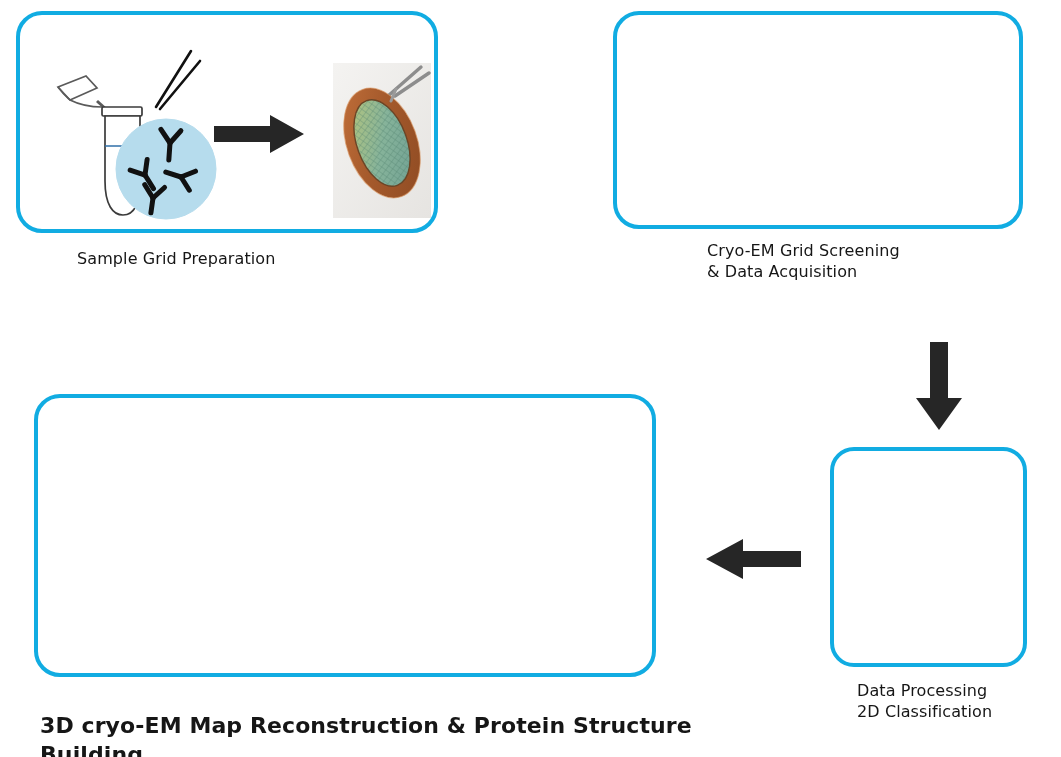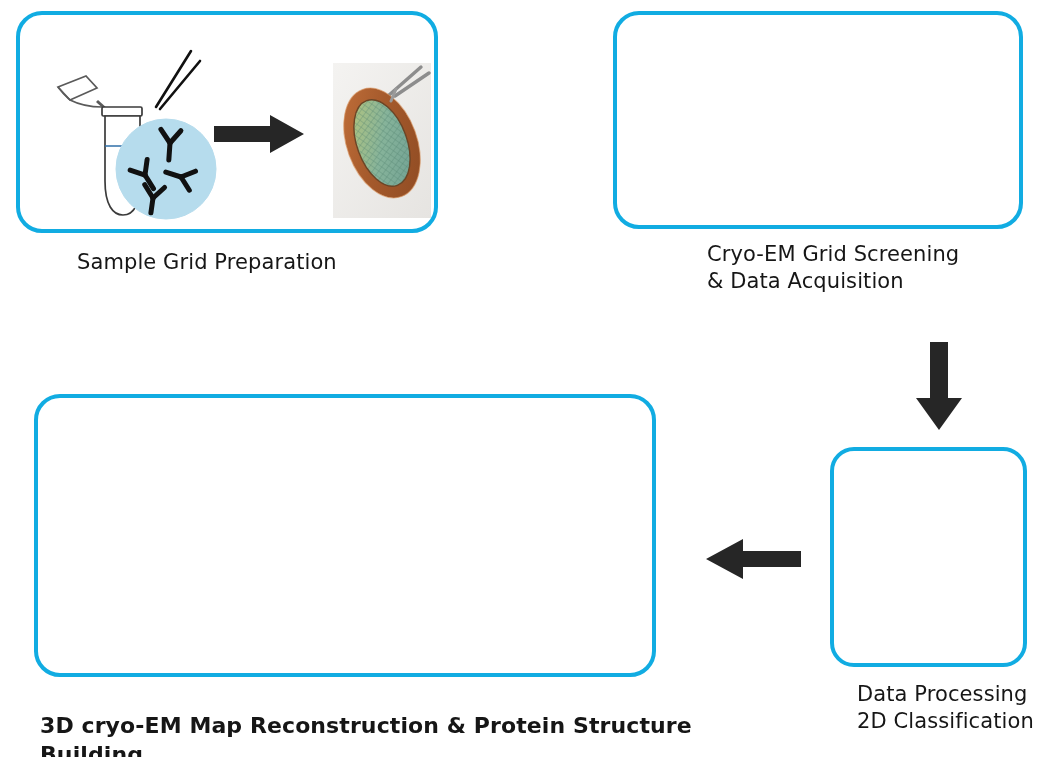--- a/index.html
+++ b/index.html
@@ -19,21 +19,21 @@
     box-sizing:border-box;
   }
   #panel-sample   {left:16px;  top:11px;  width:422px; height:222px;}
   #panel-screen   {left:613px; top:11px; width:410px; height:218px;}
   #panel-class    {left:830px; top:447px; width:197px; height:220px; border-radius:24px;}
   #panel-recon    {left:34px;  top:394px; width:622px; height:283px;}
 
   
   .caption{
     position:absolute;
-    font-size:21px;
+    font-size:16px;
     line-height:1.30;
     color:#161616;
     letter-spacing:.1px;
     white-space:pre-line;
     font-family:"DejaVu Sans","Liberation Sans",sans-serif;
   }
   #cap-sample{left:77px;  top:249px; width:360px; text-align:left;}
   #cap-screen{left:707px; top:241px; width:330px; text-align:left;}
   #cap-class {left:857px; top:681px; width:210px; text-align:left;}
   #cap-recon {left:40px;  top:712px; width:700px; text-align:left; font-size:22px;font-weight:bold;}

